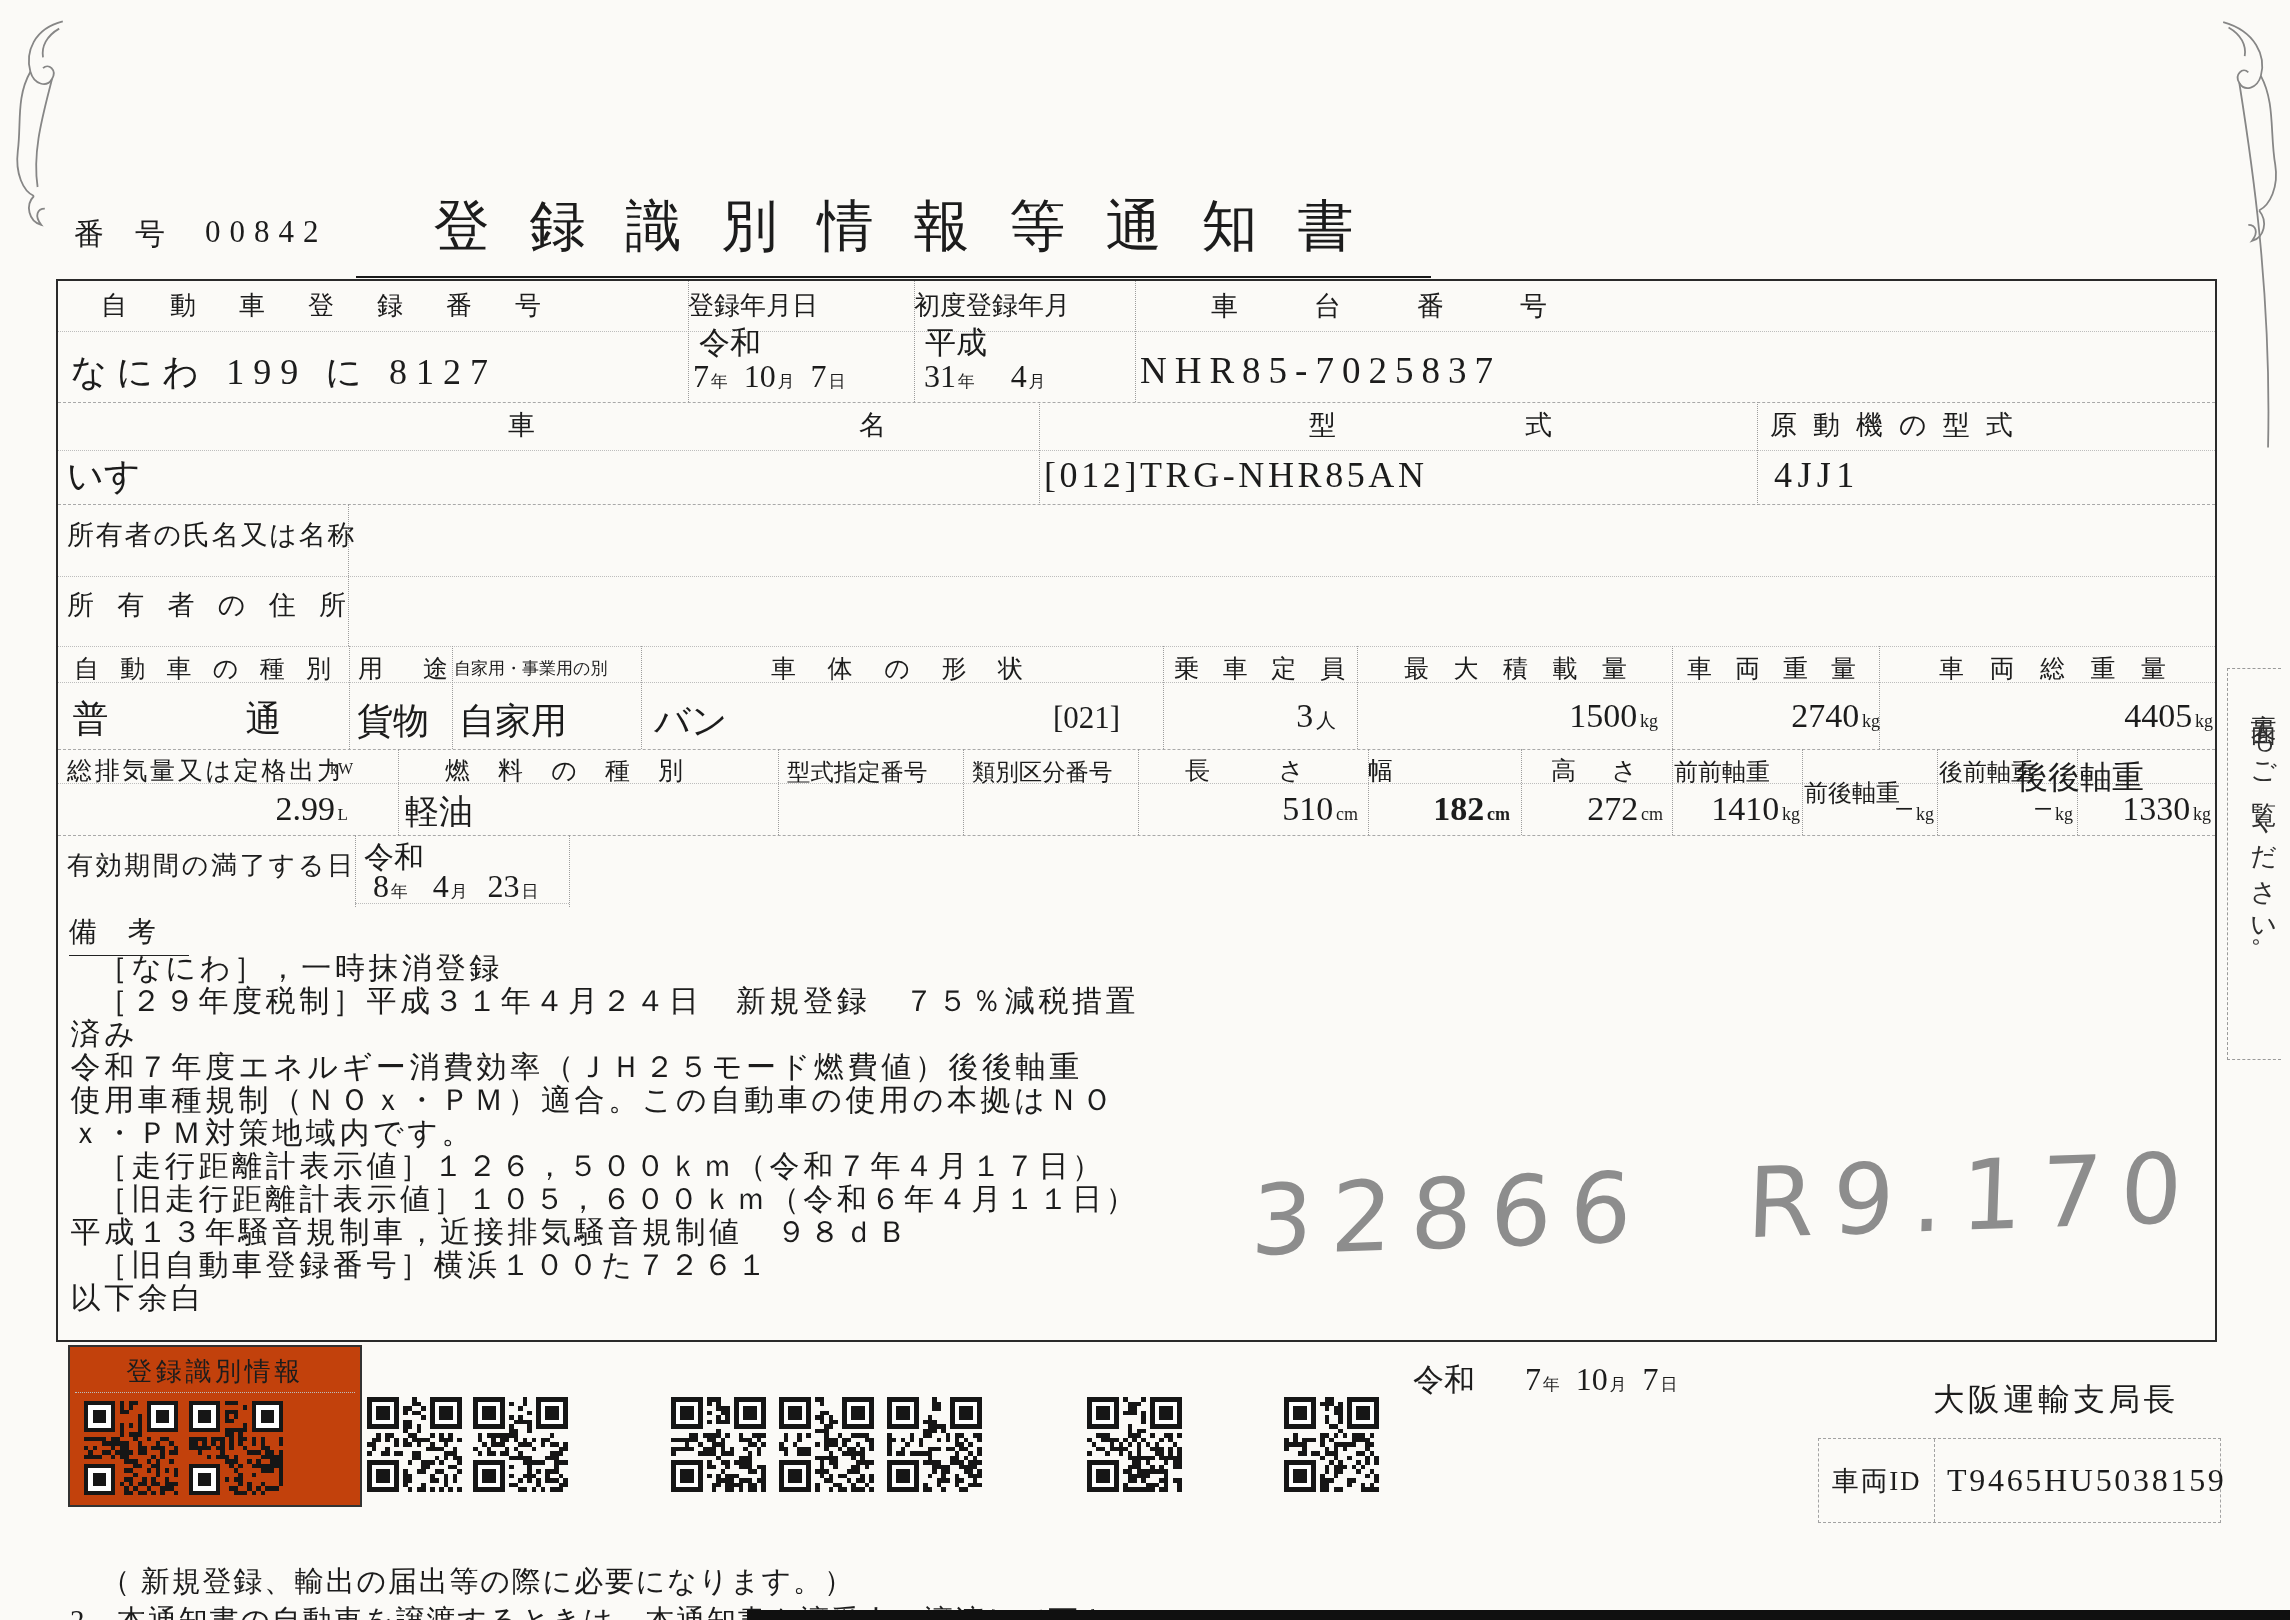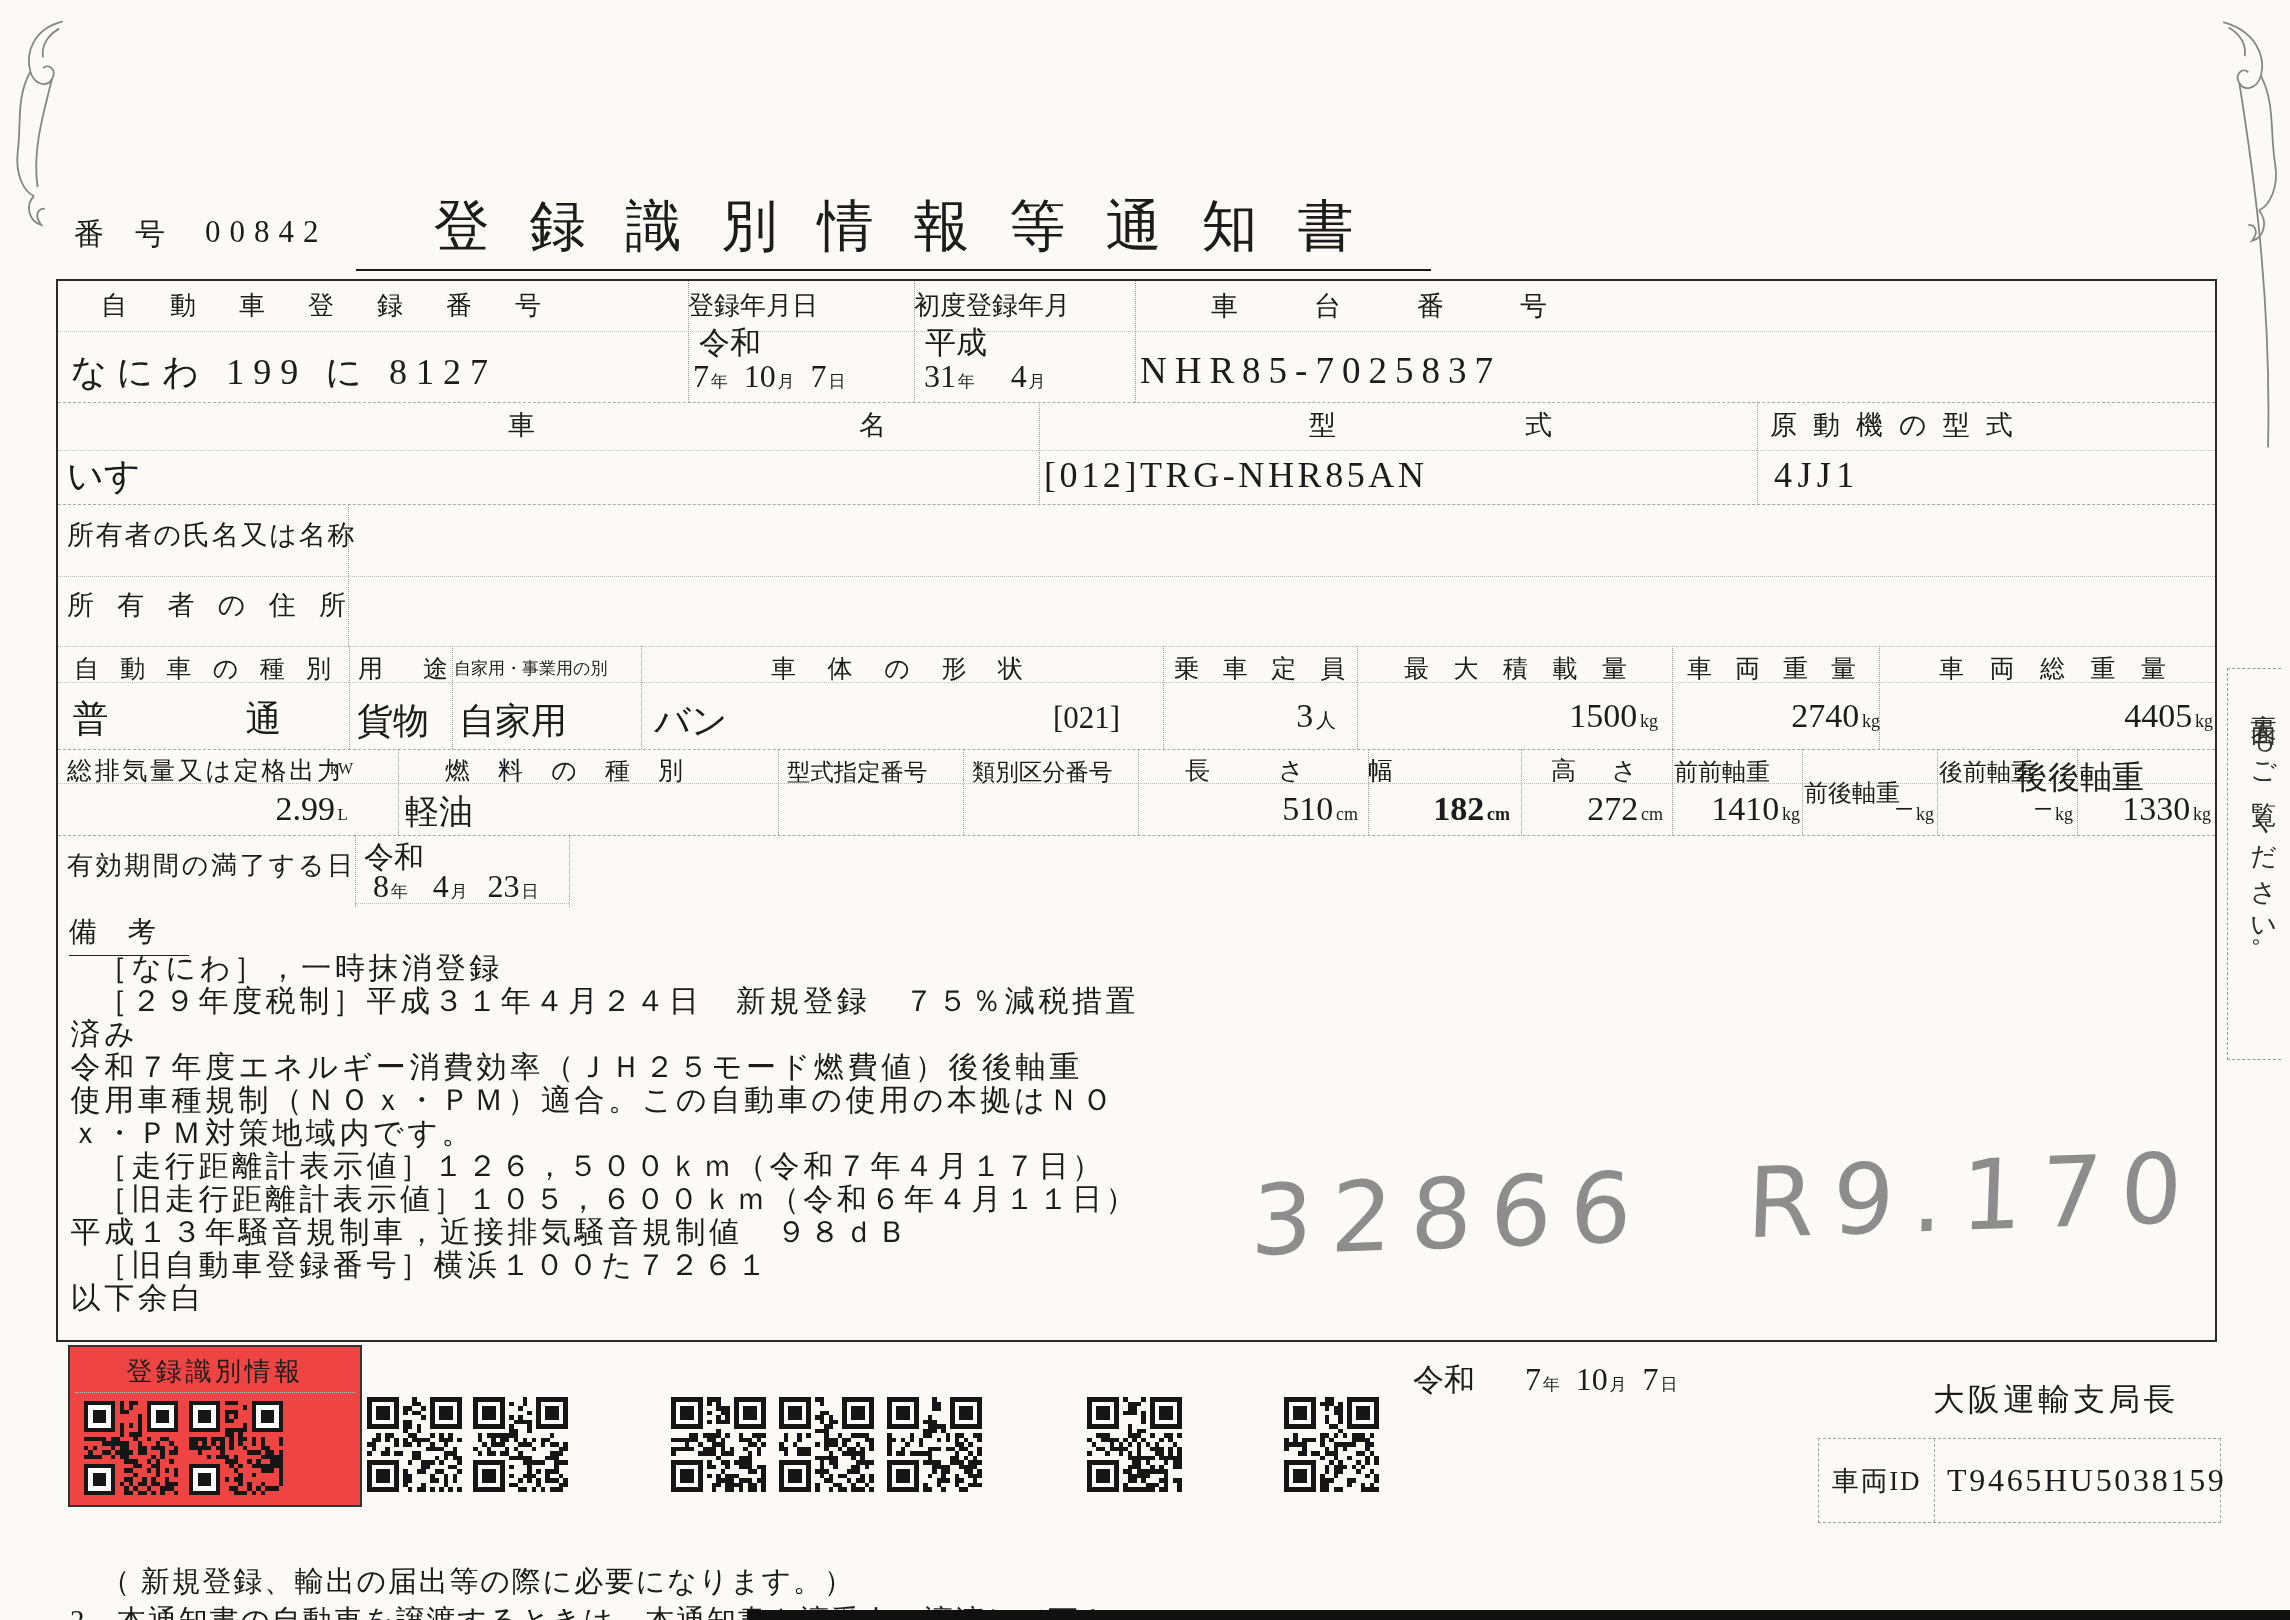--- a/index.html
+++ b/index.html
@@ -3,21 +3,21 @@
 <meta charset="utf-8">
 <style>
   html,body{margin:0;padding:0;background:#e9e8e4;}
   .canvas{position:relative;width:2291px;height:1620px;background:#fbfaf7;overflow:hidden;
           font-family:"Liberation Serif","DejaVu Serif",serif;color:#1c1c1c;}
   .abs{position:absolute;}
   
   .doc-no-label{font-size:30px;letter-spacing:31px;}
   .doc-no{font-size:31px;letter-spacing:9px;}
   .title{font-size:56px;letter-spacing:40px;padding-left:40px;text-align:center;
-         border-bottom:2.7px solid #1a1a1a;padding-bottom:4px;white-space:nowrap;}
+         border-bottom:2.7px solid #1a1a1a;padding-bottom:11px;white-space:nowrap;}
   
   .table{position:absolute;left:56px;top:279px;width:2157px;height:1059px;border:2.7px solid #2a2a2a;}
   .hl{position:absolute;left:0;right:0;height:0;border-top:0.9px dashed #a9a9a9;}
   .hlf{position:absolute;left:0;right:0;height:0;border-top:0.9px dotted #bdbdbd;}
   .vl{position:absolute;width:0;border-left:0.9px dotted #9d9d9d;}
   .lbl{position:absolute;font-size:26px;white-space:nowrap;}
   .jsp{text-align:justify;text-align-last:justify;text-justify:inter-character;}
   .ctr{}
   .val{position:absolute;font-size:36px;white-space:nowrap;}
   .rc{position:absolute;font-size:34px;text-align:right;white-space:nowrap;}
@@ -27,21 +27,21 @@
   .era{position:absolute;font-size:31px;}
   
   .biko-label{position:absolute;font-size:28px;letter-spacing:31px;border-bottom:1.8px solid #222;
               padding-bottom:3.6px;padding-right:1.8px;}
   .remarks{position:absolute;font-size:30px;line-height:33px;letter-spacing:3.6px;white-space:nowrap;}
   .remarks .indent{padding-left:27px;}
   
   .handwriting{position:absolute;font-family:"DejaVu Sans",sans-serif;color:#8d8d8d;
                font-size:97px;letter-spacing:18px;transform:rotate(-2deg) skewX(-4deg);white-space:pre;}
   
-  .qrbox{position:absolute;border:2.7px solid #333;background:#ef4444;}
+  .qrbox{position:absolute;border:2.7px solid #333;background:#c2410c;}
   .qrbox-label{position:absolute;left:0;right:0;top:7.2px;text-align:center;font-size:26px;letter-spacing:3.6px;}
   .qr{position:absolute;}
   .issuer{font-size:31.5px;letter-spacing:3.6px;}
   .vidbox{position:absolute;border:1.8px dashed #a3a3a3;}
   .vid-label{position:absolute;left:0;top:0;bottom:0;width:115px;border-right:1.8px dashed #a3a3a3;
              font-size:27px;display:flex;align-items:center;justify-content:center;letter-spacing:1.8px;}
   .vid-value{position:absolute;left:128px;top:0;bottom:0;display:flex;align-items:center;
              font-size:32px;letter-spacing:2.7px;}
   .footer-line{position:absolute;font-size:29px;letter-spacing:1.8px;white-space:nowrap;}
   .side-note{position:absolute;left:2227px;top:668px;width:54px;height:392px;

